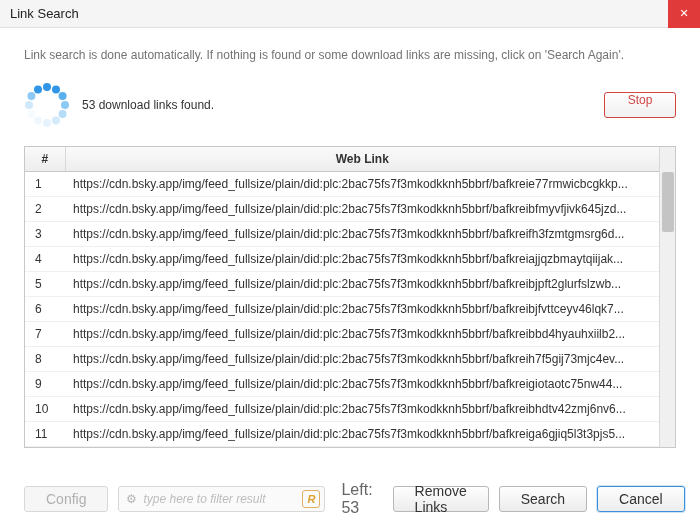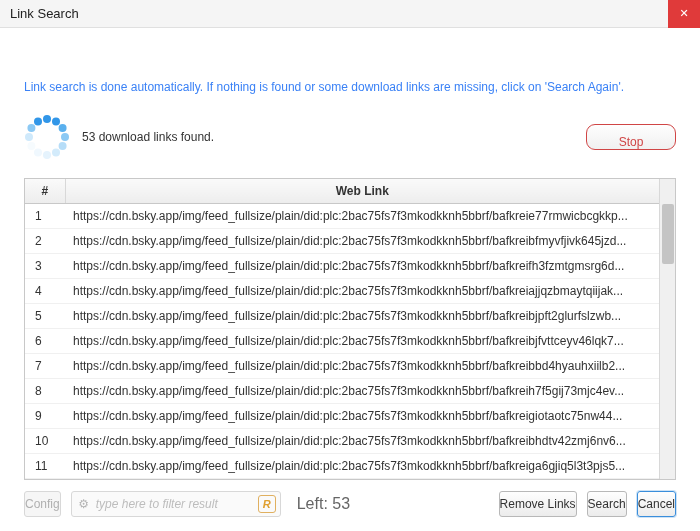--- a/index.html
+++ b/index.html
@@ -31,50 +31,50 @@
     color: #fff;
     display: flex;
     align-items: center;
     justify-content: center;
     font-size: 11px;
     cursor: pointer;
   }
   .content {
     padding: 20px 24px 0 24px;
   }
-  .info-text { font-size: 12px; color: #3b82f6; margin-bottom: 20px; margin-top: 32px; }
+  .info-text { font-size: 12px; color: #737373; margin-bottom: 20px; }
   .status-row {
     display: flex;
     align-items: center;
     justify-content: space-between;
     margin-bottom: 18px;
   }
   .status-left { display: flex; align-items: center; gap: 12px; }
   .spinner {
     width: 46px; height: 46px;
     position: relative;
   }
   .spinner .dot {
     position: absolute;
     width: 8px; height: 8px;
     border-radius: 50%;
     left: 50%; top: 50%;
     margin-left: -4px; margin-top: -4px;
   }
   .status-text { font-size: 12px; color: #333; }
   .stop-btn {
-    width: 90px; height: 26px;
+    width: 72px; height: 26px;
     border: 1px solid #d04545;
     background: linear-gradient(#fefefe, #f0f0f0);
     color: #d04545;
-    border-radius: 9px;
+    border-radius: 3px;
     font-size: 12px;
     cursor: pointer;
     display: flex;
-    align-items: flex-end;
+    align-items: flex-start;
     justify-content: center;
   }
   .table-wrap {
     border: 1px solid #c8c8c8;
     height: 302px;
     position: relative;
     display: flex;
   }
   .table-scroll {
     flex: 1;
@@ -124,25 +124,25 @@
   }
   .footer {
     position: absolute;
     left: 24px; right: 24px; bottom: 14px;
     display: flex;
     align-items: center;
     gap: 10px;
   }
   .btn {
     height: 26px;
-    padding: 0 0;
+    padding: 0 21px;
     border: 1px solid #b8b8b8;
     background: linear-gradient(#fefefe, #ececec);
     border-radius: 3px;
-    font-size: 12px;
+    font-size: 14px;
     color: #333;
     display: flex;
     align-items: center;
     justify-content: center;
     cursor: pointer;
   }
   .btn.disabled {
     color: #b0b0b0;
     border-color: #d8d8d8;
     background: #f6f6f6;

